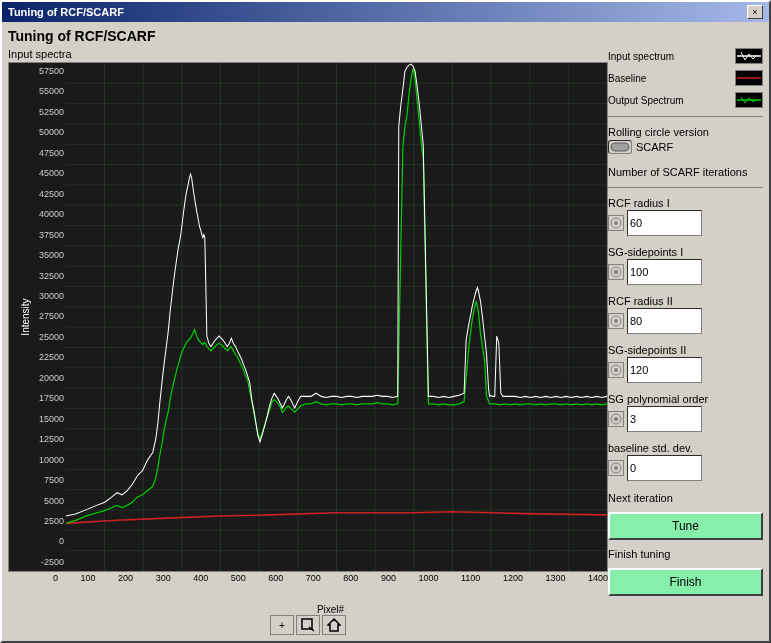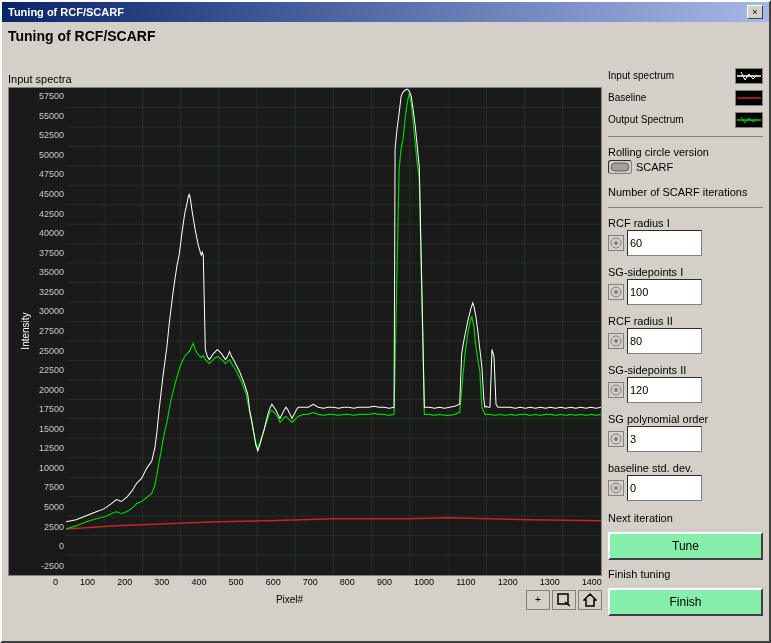--- a/index.html
+++ b/index.html
@@ -58,22 +58,20 @@
     }
     .page-title {
       font-size: 14px;
       font-weight: bold;
       margin-bottom: 4px;
       color: #000;
     }
     .main-area {
       display: flex;
       flex: 1;
-      gap: 6px;
-      align-items: center;
     }
     .chart-area {
       flex: 1;
       display: flex;
       flex-direction: column;
       min-width: 0;
     }
     .chart-label-top {
       font-size: 11px;
       margin-bottom: 2px;
@@ -125,21 +123,22 @@
     }
     .x-label {
       text-align: center;
       font-size: 10px;
       margin-left: 45px;
     }
     .chart-bottom {
       display: flex;
       justify-content: space-between;
       align-items: center;
-      margin-top: 2px;
+      margin-top: 20px;
+      flex-direction: column;
     }
     .chart-tools {
       display: flex;
       gap: 2px;
     }
     .chart-tool-btn {
       width: 24px;
       height: 20px;
       border: 1px solid #808080;
       background: #d4d0c8;

